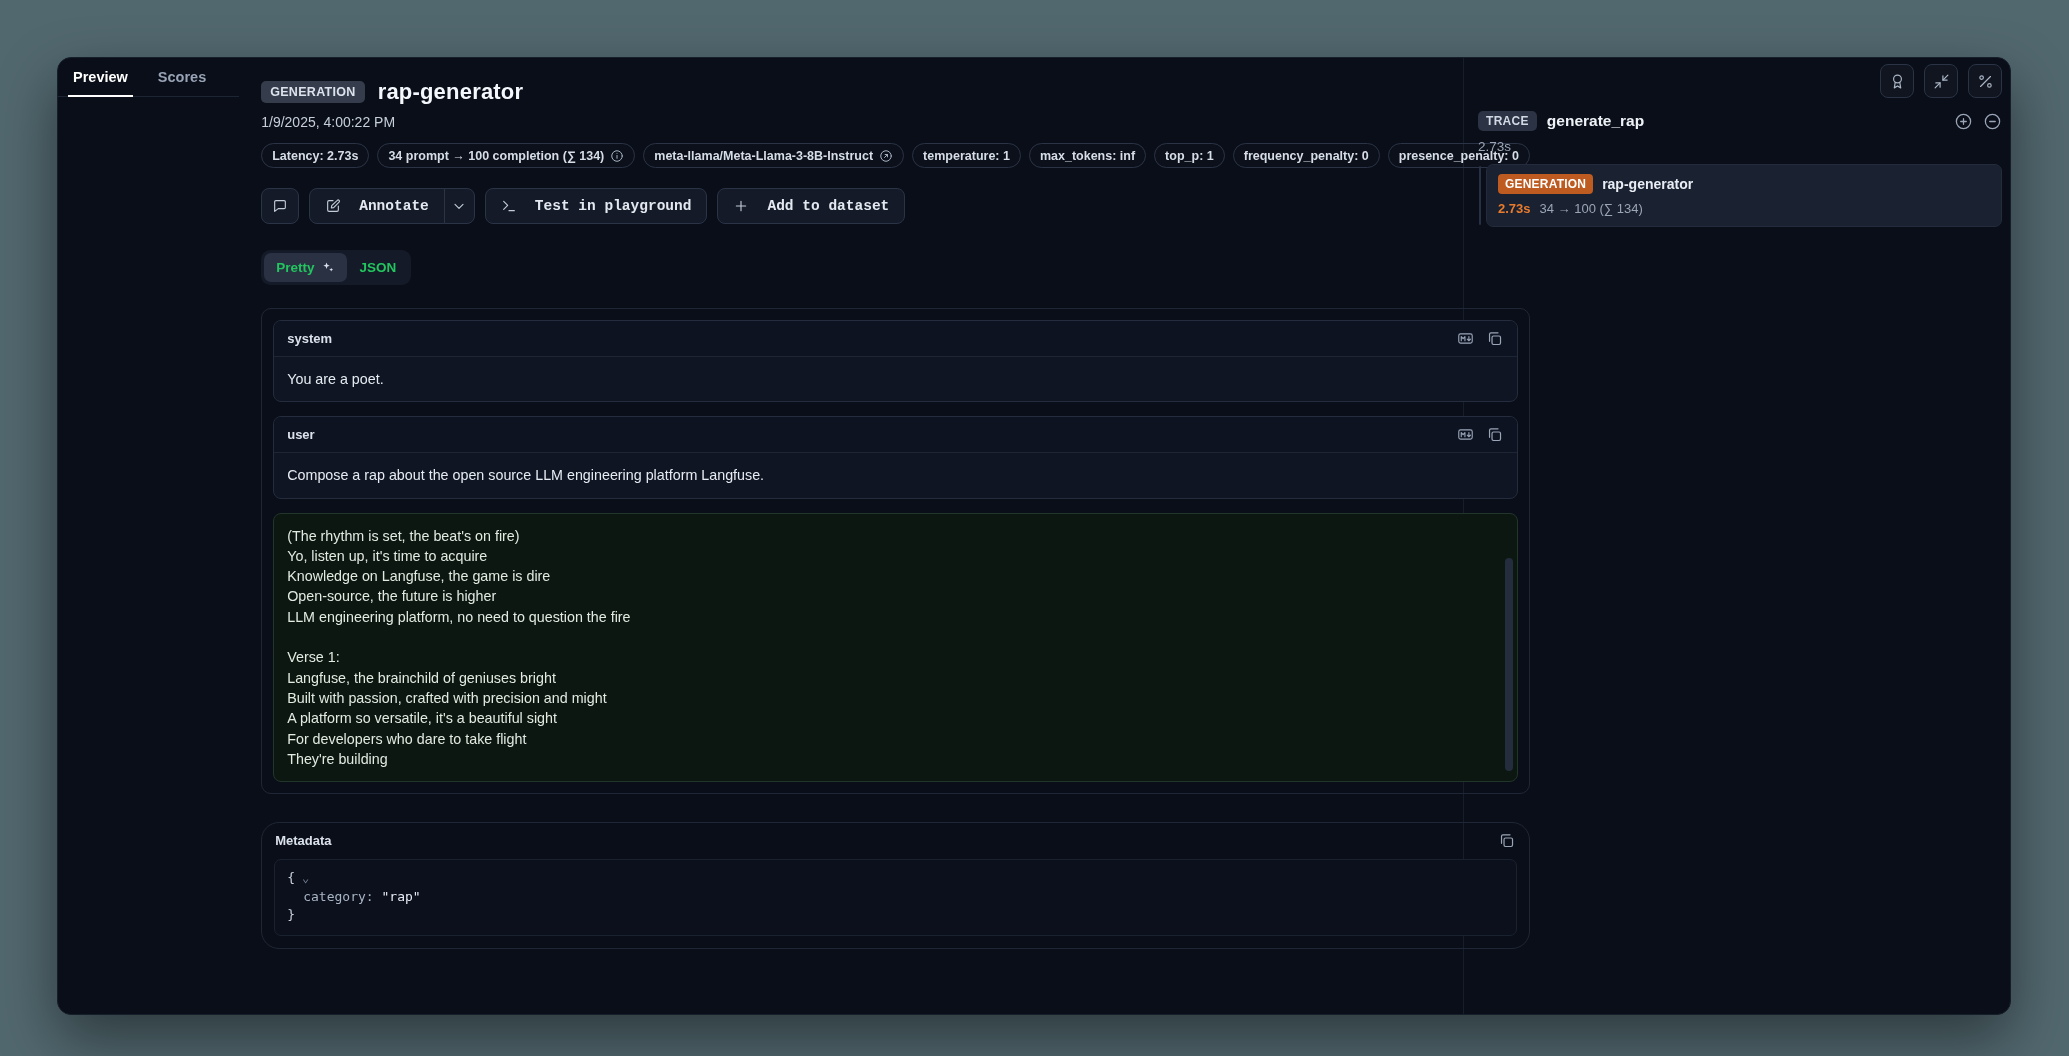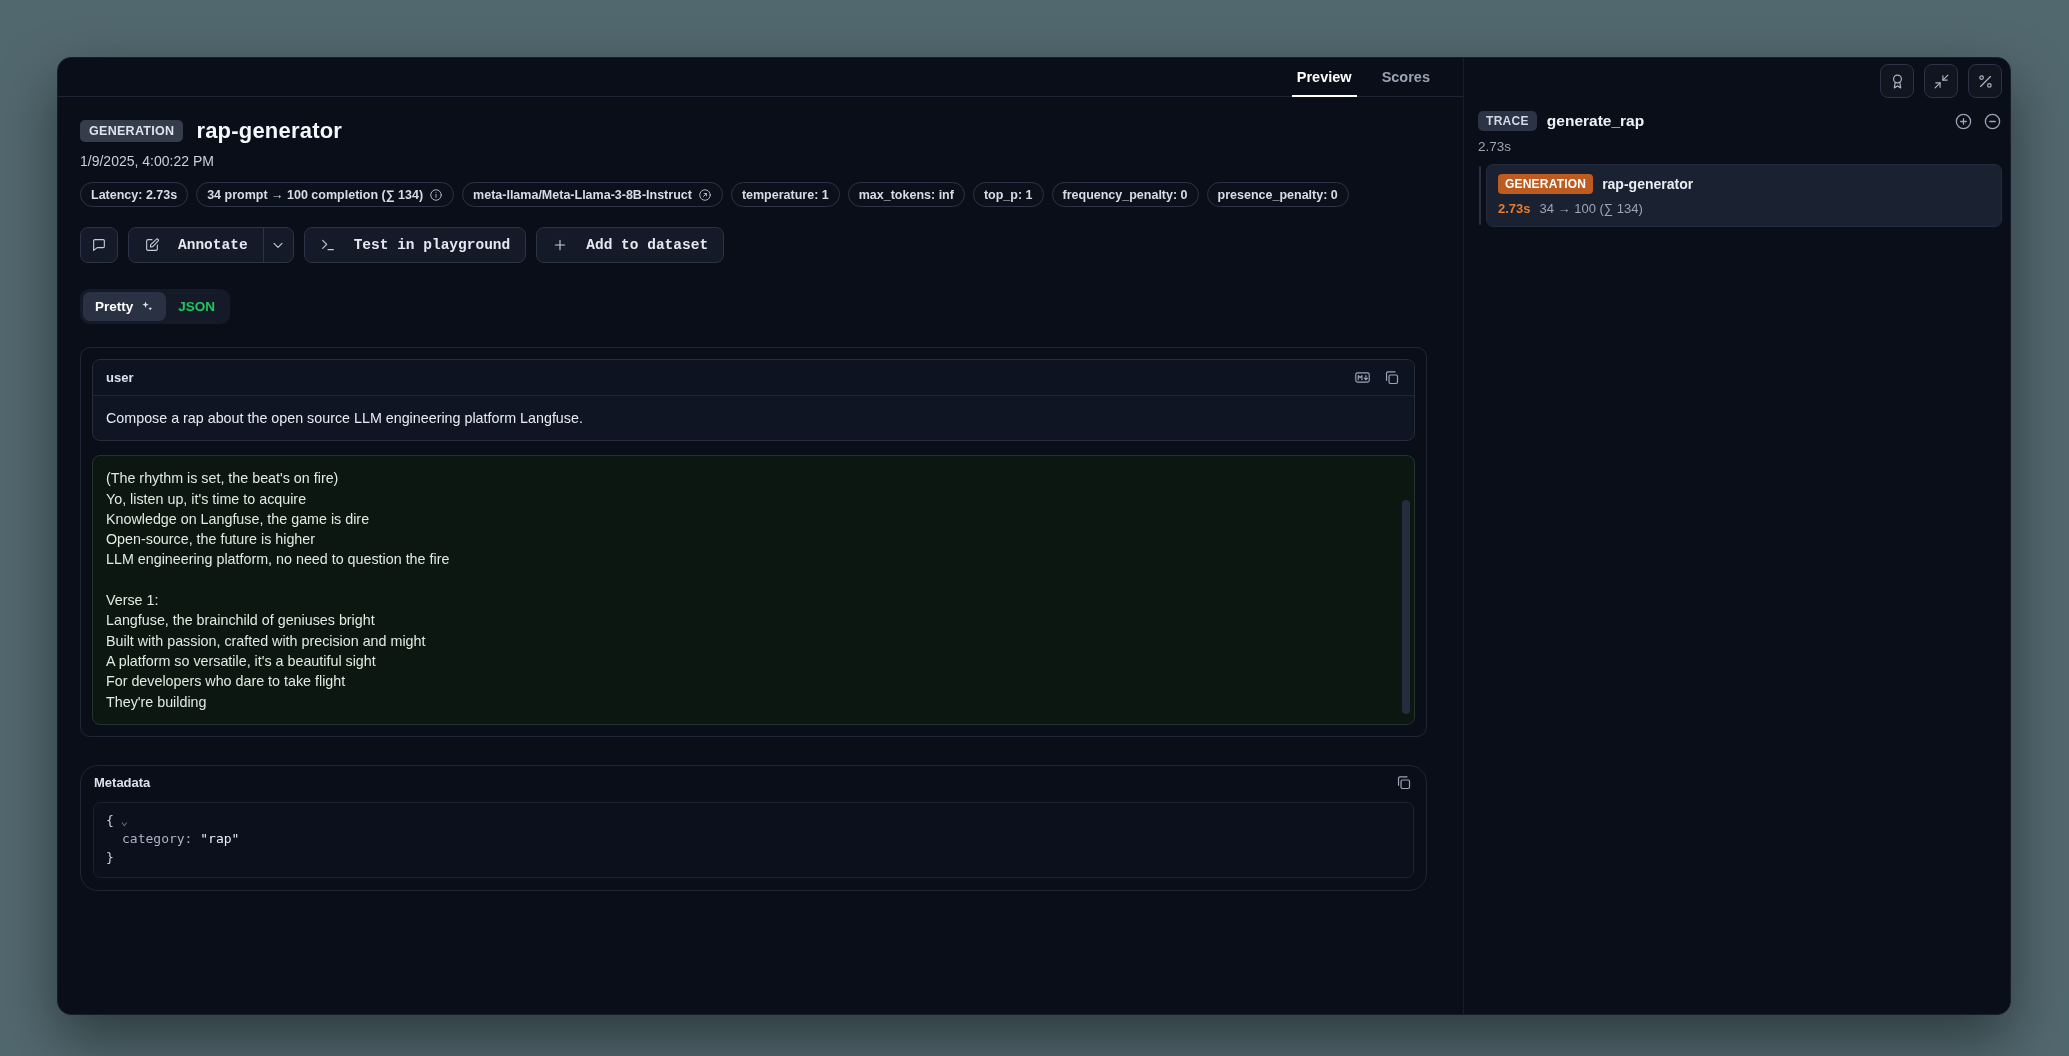--- a/index.html
+++ b/index.html
@@ -5,21 +5,21 @@
   * { margin:0; padding:0; box-sizing:border-box; }
   html,body { background:#52686f; }
   .page { position:relative; width:2069px; height:1056px; overflow:hidden;
           font-family:"Liberation Sans", sans-serif; background:#52686f; }
   .window { position:absolute; left:57px; top:57px; width:1954px; height:958px;
             background:#0a0e18; border:1px solid #161d2b; border-radius:14px;
             box-shadow:0 24px 60px rgba(0,0,0,.45); display:flex; overflow:hidden; }
 
   
   .left-panel { width:1406px; min-width:1406px; border-right:1px solid #161d2b;
-                display:flex; flex-direction:column; }
+                display:flex; flex-direction:row; }
   .tabbar { height:39px; display:flex; justify-content:flex-end; align-items:stretch;
             border-bottom:1px solid #1d2534; padding-right:18px; }
   .tab { display:flex; align-items:center; padding:0 15px; font-size:14.5px; font-weight:600;
          color:#98a3b5; cursor:pointer; position:relative; background:none; border:none;
          font-family:inherit; }
   .tab.active { color:#ffffff; }
   .tab.active::after { content:""; position:absolute; left:10px; right:10px; bottom:-1px;
                        height:2px; background:#ffffff; }
   .content { flex:1; padding:21px 36px 0 22px; }
 
@@ -44,21 +44,21 @@
   .split { display:inline-flex; }
   .split-main { border-top-right-radius:0; border-bottom-right-radius:0; }
   .split-caret { border-top-left-radius:0; border-bottom-left-radius:0; margin-left:-1px;
                  width:31px; padding:0; justify-content:center; }
 
   .view-toggle { margin-top:26px; display:inline-flex; background:#141a28; border-radius:9px;
                  padding:3px; }
   .seg { display:inline-flex; align-items:center; gap:7px; height:29px; padding:0 12px;
          border-radius:7px; font-size:13.5px; font-weight:600; color:#22c55e;
          background:transparent; border:none; font-family:inherit; cursor:pointer; }
-  .seg.active { background:#2a3143; color:#ffffff;justify-content:center; }
+  .seg.active { background:#2a3143; color:#22c55e;justify-content:center; }
   .seg svg { width:14px; height:14px; color:#d8deea; }
 
   .io-wrapper { margin-top:23px; border:1px solid #1f2736; border-radius:10px; padding:11px;
                 display:flex; flex-direction:column; gap:14px; }
   .msg-card { border:1px solid #242c3d; border-radius:8px; background:#0f1523; overflow:hidden;
               position:relative; }
   .msg-head { display:flex; justify-content:space-between; align-items:center; padding:8px 13px;
               border-bottom:1px solid #1e2636; background:#0d1320; height:36px; }
   .role { font-size:13px; font-weight:700; color:#dbe2ec; }
   .head-icons { display:flex; gap:10px; align-items:center; }
@@ -216,20 +216,41 @@
                 <path fill="currentColor" d="M9.5 2.5 11 6.5l4 1.5-4 1.5-1.5 4L8 9.5 4 8l4-1.5Zm8 9 .9 2.4 2.4.9-2.4.9-.9 2.4-.9-2.4-2.4-.9 2.4-.9Z"></path>
               </svg>
           </button>
           <button class="seg">
             <span>JSON</span>
           </button>
         </div>
 
         <div class="io-wrapper">
 
+          <article class="msg-card">
+            <div class="msg-head">
+              <span class="role">system</span>
+              <span class="head-icons">
+                <button class="ghost-btn">
+                  <svg viewBox="0 0 24 24" fill="none" stroke="currentColor" stroke-width="1.6" stroke-linecap="round" stroke-linejoin="round">
+                      <rect x="2.5" y="5.5" width="19" height="13" rx="2.5"></rect>
+                      <path d="M6 15.2V9.3l2.6 3 2.6-3v5.9"></path>
+                      <path d="M16.8 9.3v5.9m0 0-2.3-2.3m2.3 2.3 2.3-2.3"></path>
+                    </svg>
+                </button>
+                <button class="ghost-btn">
+                  <svg viewBox="0 0 24 24" fill="none" stroke="currentColor" stroke-width="1.7" stroke-linecap="round" stroke-linejoin="round">
+                      <rect x="8.5" y="8.5" width="12" height="12" rx="2"></rect>
+                      <path d="M5 16V6a2 2 0 0 1 2-2h10"></path>
+                    </svg>
+                </button>
+              </span>
+            </div>
+            <div class="msg-body">You are a poet.</div>
+          </article>
 
           <article class="msg-card">
             <div class="msg-head">
               <span class="role">user</span>
               <span class="head-icons">
                 <button class="ghost-btn">
                   <svg viewBox="0 0 24 24" fill="none" stroke="currentColor" stroke-width="1.6" stroke-linecap="round" stroke-linejoin="round">
                       <rect x="2.5" y="5.5" width="19" height="13" rx="2.5"></rect>
                       <path d="M6 15.2V9.3l2.6 3 2.6-3v5.9"></path>
                       <path d="M16.8 9.3v5.9m0 0-2.3-2.3m2.3 2.3 2.3-2.3"></path>

